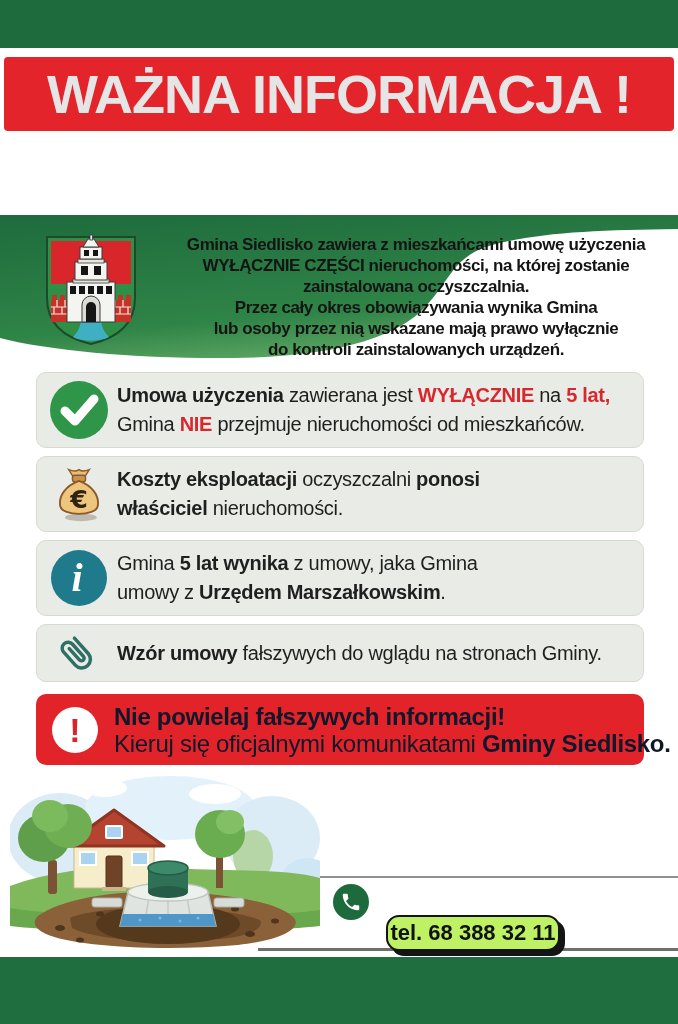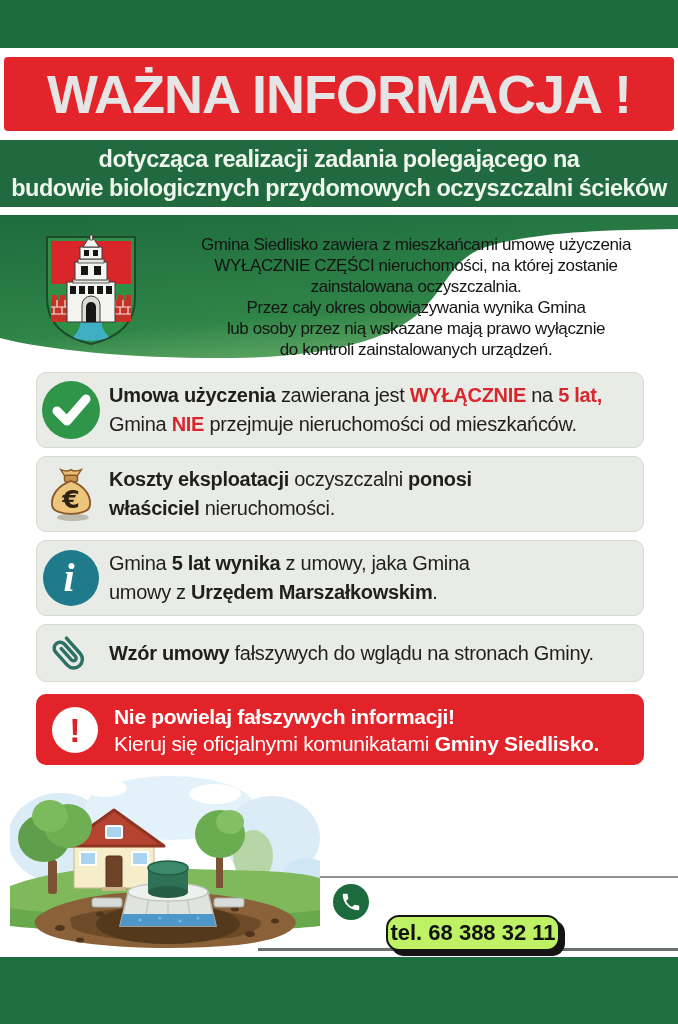--- a/index.html
+++ b/index.html
@@ -17,39 +17,39 @@
   .banner-red .title{color:#e5e5e5;font-size:54px;font-weight:800;letter-spacing:-1px;white-space:nowrap;}
 
   
   .banner-green{left:0;top:140px;width:678px;height:67px;background:#21693e;
                 display:flex;flex-direction:column;align-items:center;justify-content:center;}
   .banner-green div{color:#eef6ee;font-size:23.5px;font-weight:700;letter-spacing:-0.5px;
                     line-height:29px;white-space:nowrap;}
 
   
   .intro{left:185px;top:234px;width:462px;text-align:center;color:#141414;
-         font-size:17px;font-weight:400;letter-spacing:-0.4px;line-height:21px;}
+         font-size:17px;font-weight:700;letter-spacing:-0.4px;line-height:21px;}
   .intro div{white-space:nowrap;}
 
   
   .info-row{left:36px;width:608px;background:#e9ebe6;border:1px solid #d7dacf;border-radius:10px;
-            box-sizing:border-box;display:flex;align-items:center;padding-left:4px;}
+            box-sizing:border-box;display:flex;align-items:center;padding-left:12px;}
   .row-icon{width:60px;height:60px;flex:0 0 60px;display:flex;align-items:center;justify-content:center;}
   .row-text{margin-left:8px;color:#1f1f1f;font-size:20px;letter-spacing:-0.3px;line-height:29px;}
   .row-text div{white-space:nowrap;}
   .seg-b{font-weight:700;}
   .seg-r{color:#d7282e;font-weight:700;}
 
   
   .alert-box{left:36px;top:694px;width:608px;height:71px;background:#e2242a;border-radius:10px;
              box-sizing:border-box;display:flex;align-items:center;padding-left:16px;}
   .alert-icon{width:46px;height:46px;flex:0 0 46px;border-radius:50%;background:#ffffff;
               display:flex;align-items:center;justify-content:center;
               color:#d8242a;font-size:34px;font-weight:800;line-height:1;}
-  .alert-text{margin-left:16px;color:#ffffff;font-size:21px;letter-spacing:-0.3px;line-height:27px;}
+  .alert-text{margin-left:16px;color:#0f172a;font-size:24px;letter-spacing:-0.3px;line-height:27px;}
   .alert-text div{white-space:nowrap;}
 
   
   .hline{background:#8e938e;}
   .phone-circle{left:333px;top:884px;width:36px;height:36px;border-radius:50%;background:#1d6b3c;
                 display:flex;align-items:center;justify-content:center;}
   .contact-label{left:380px;top:884px;height:36px;line-height:36px;color:#2e2e2e;
                  font-size:24px;font-weight:700;letter-spacing:-0.3px;white-space:nowrap;}
   .phone-pill{left:386px;top:915px;width:174px;height:36px;background:#bef264;border:2.5px solid #141414;
               border-radius:13px;box-shadow:5px 5px 0 #141414;box-sizing:border-box;
@@ -60,24 +60,20 @@
 <body>
 
 <div class="poster">
 
   <div class="abs band-top"></div>
 
   <div class="abs banner-red">
     <span class="title">WAŻNA INFORMACJA !</span>
   </div>
 
-  <div class="abs banner-green">
-    <div>dotycząca realizacji zadania polegającego na</div>
-    <div>budowie biologicznych przydomowych oczyszczalni ścieków</div>
-  </div>
 
   <svg class="abs" style="left:0;top:204px;" width="678" height="176" viewBox="0 0 678 176">
     <defs>
       <linearGradient id="wg" x1="0" y1="0" x2="0.4" y2="1">
         <stop offset="0" stop-color="#1e6b3d"></stop>
         <stop offset="0.75" stop-color="#2f8447"></stop>
         <stop offset="1" stop-color="#59a361"></stop>
       </linearGradient>
     </defs>
     <path d="M0 11 H678 V25 C600 26 544 28 496 40 C454 50 452 74 426 102 C398 134 332 153 234 154 C142 155 50 147 0 134 Z" fill="url(#wg)"></path>

